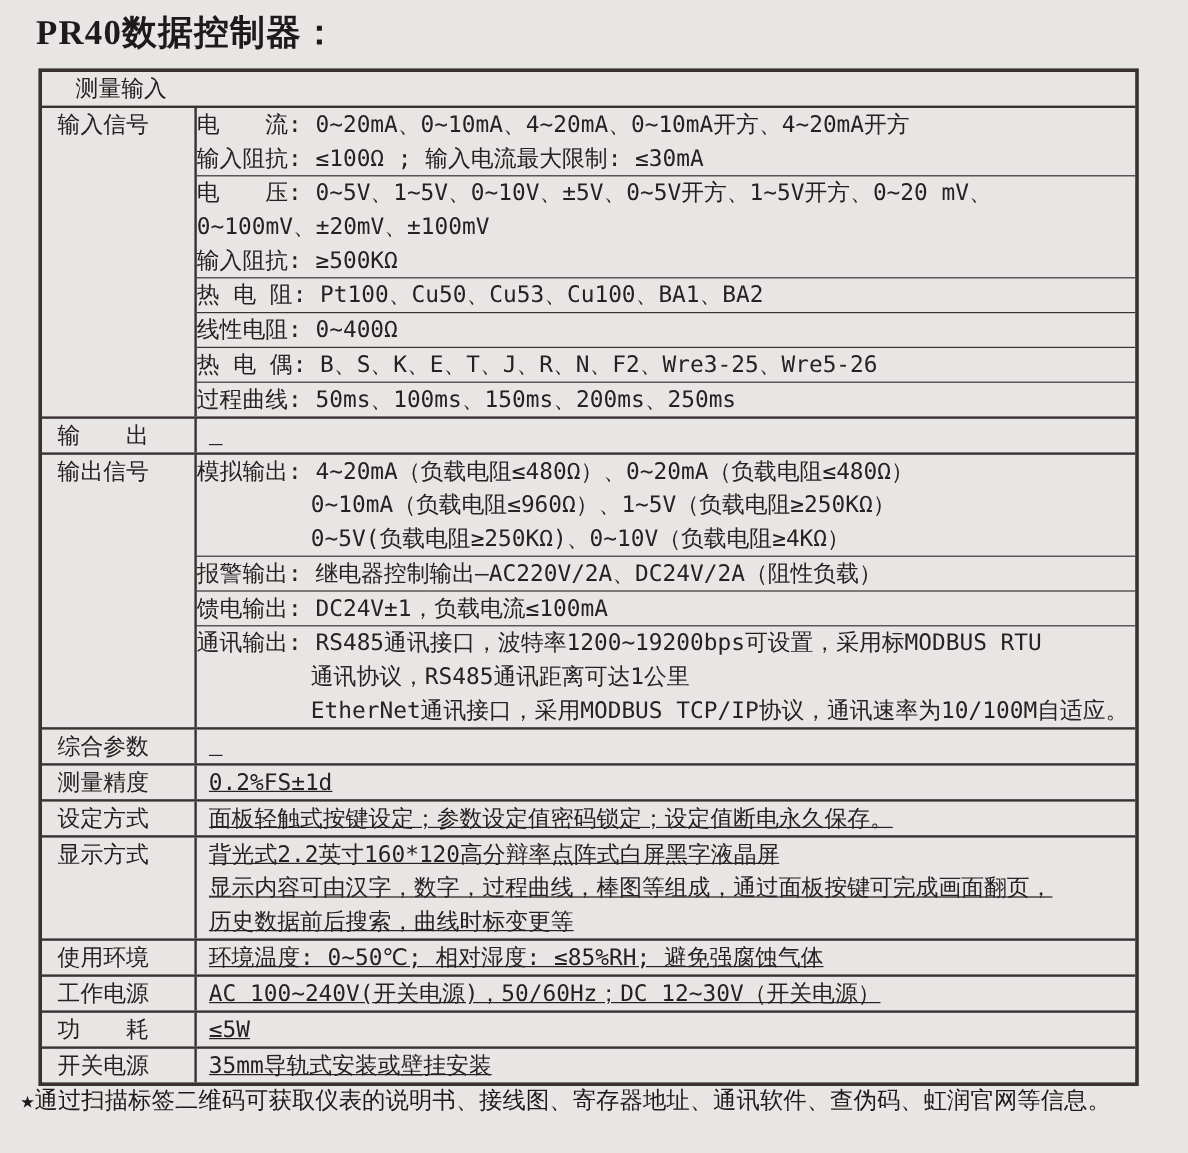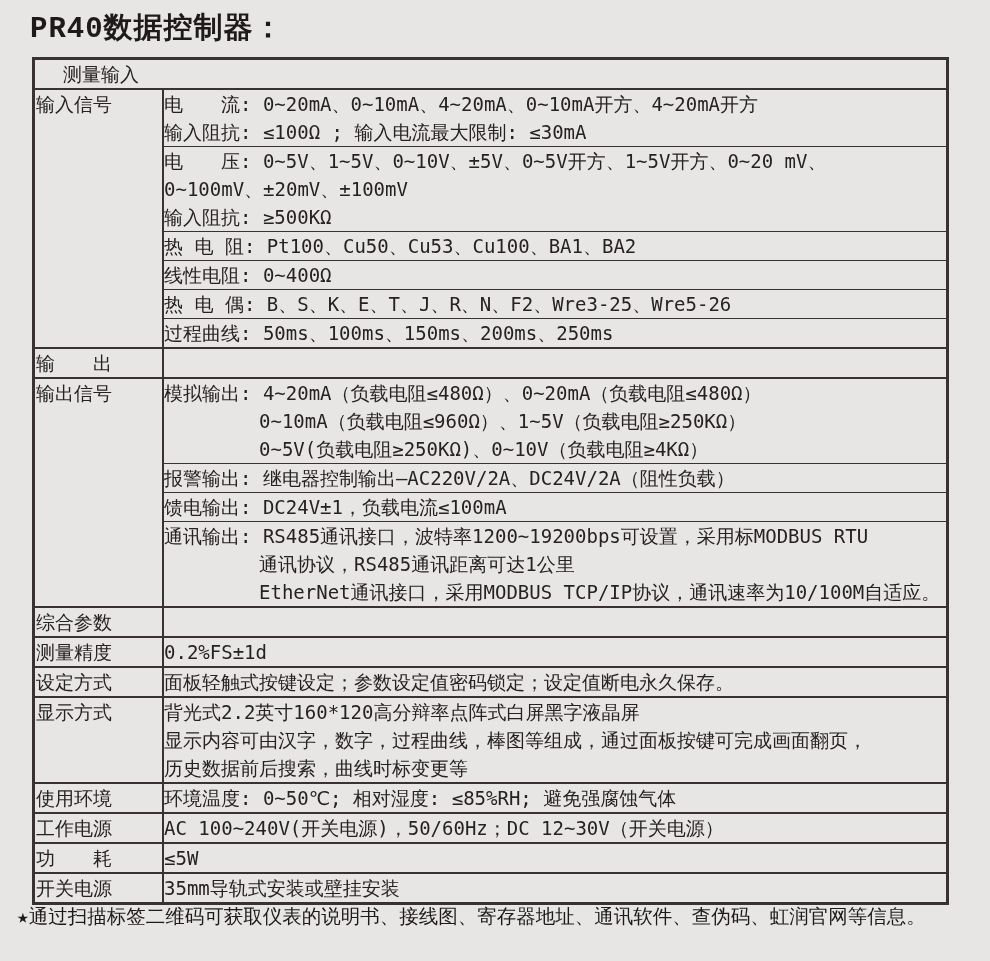--- a/index.html
+++ b/index.html
@@ -10,42 +10,42 @@
   *{box-sizing:border-box;}
   html,body{margin:0;padding:0;}
   body{
     width:990px;height:961px;position:relative;overflow:hidden;
     background:var(--bg);color:var(--ink);
     font-family:"DejaVu Sans Mono","DejaVu Sans",sans-serif;
   }
   .title{
     position:absolute;left:30px;top:8px;margin:0;
     font-size:29px;font-weight:bold;letter-spacing:1px;
-    font-family:Liberation Mono, monospace;color:#1e1a1b;
+    font-family:Liberation Serif, serif;color:#1e1a1b;
     white-space:nowrap;
   }
   .spec-table{
     position:absolute;left:32px;top:57px;width:917px;
     border:3px solid var(--line);
     background:var(--bg);
   }
   .row{border-top:2px solid var(--line);}
   .row:first-child{border-top:none;}
   .sec-label{
     padding-left:28px;font-size:19px;line-height:28px;white-space:nowrap;overflow:hidden;
   }
   .compound{display:flex;align-items:stretch;}
   .label-cell{
     flex:0 0 129px;width:129px;border-right:2px solid var(--line);
-    padding-left:1px;font-size:19px;line-height:28px;white-space:nowrap;overflow:hidden;
+    padding-left:13px;font-size:19px;line-height:28px;white-space:nowrap;overflow:hidden;
   }
   .content-col{flex:1;min-width:0;}
   .subrow{border-top:1.5px solid var(--line);padding-left:0;}
   .subrow:first-child{border-top:none;}
-  .value-cell{flex:1;min-width:0;padding-left:0;}
+  .value-cell{flex:1;min-width:0;padding-left:10px;text-decoration:underline;}
   .line{
     font-size:19px;line-height:28px;white-space:nowrap;overflow:hidden;
   }
   .line.indent{padding-left:95px;}
   .footer{
     position:absolute;left:17px;top:903px;
     font-size:19.5px;font-weight:normal;white-space:nowrap;color:#1e1a1b;
   }
 </style>
 </head>

